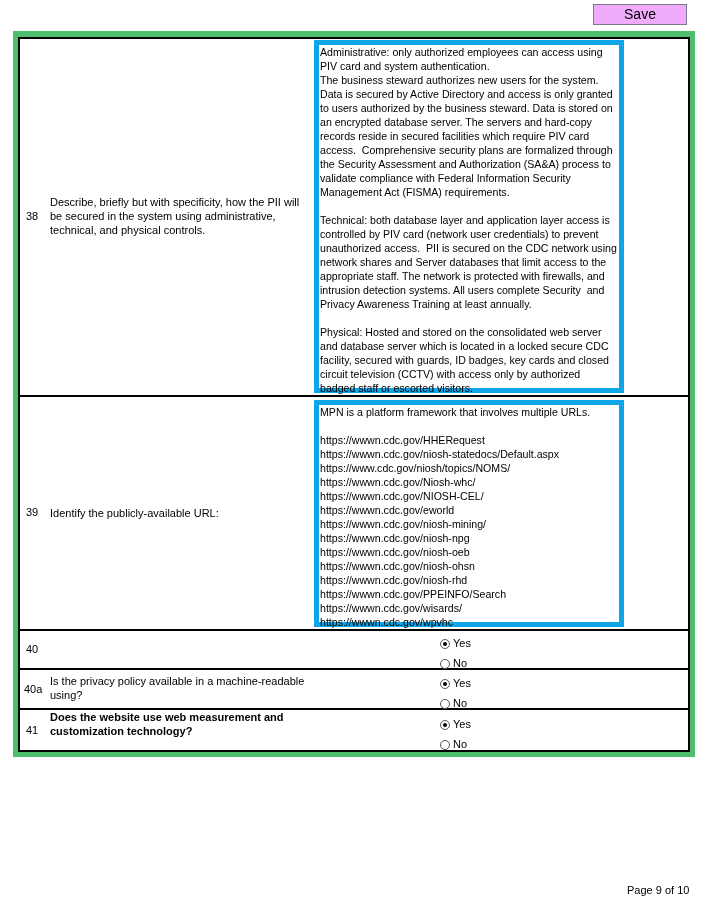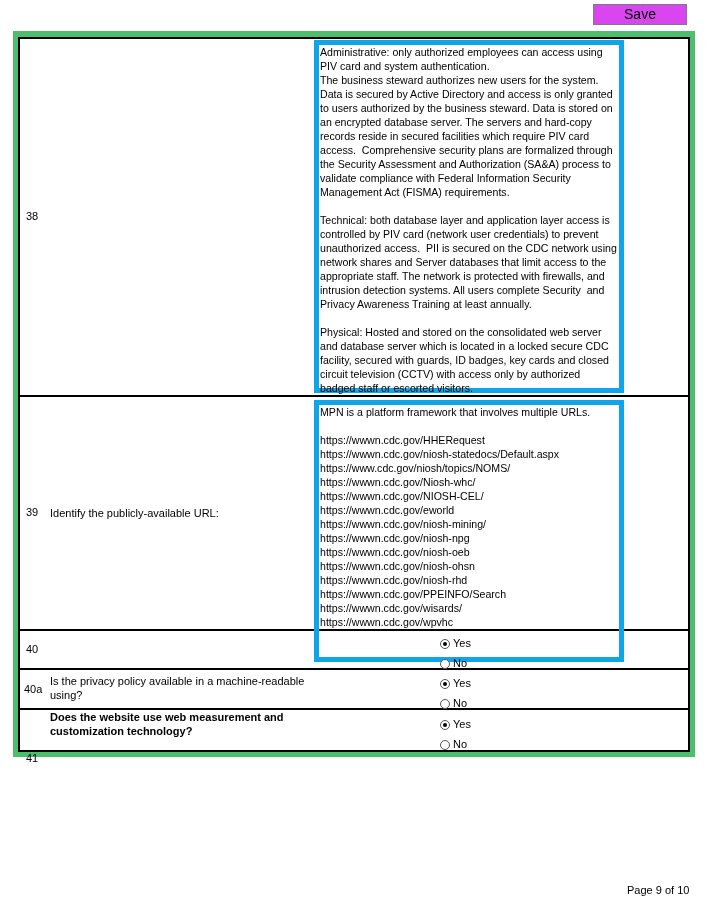--- a/index.html
+++ b/index.html
@@ -1,19 +1,19 @@
 <!DOCTYPE html>
 <html><head>
 <meta charset="utf-8">
 <style>
   html, body { margin:0; padding:0; background:#ffffff; }
   body { width:709px; height:915px; position:relative; overflow:hidden;
          font-family:"Liberation Sans", "DejaVu Sans", sans-serif; color:#000; }
   .save-btn { position:absolute; left:593px; top:4px; width:94px; height:21px;
-              background:#d946ef; border:1px solid #7a7a8c; box-sizing:border-box;
+              background:#f0abfc; border:1px solid #7a7a8c; box-sizing:border-box;
               font-size:14px; text-align:center; line-height:19px; cursor:pointer; }
   .frame { position:absolute; left:13px; top:31px; width:682px; height:726px;
            background:#4fbd6e; }
   .inner { position:absolute; left:5px; top:6px; width:672px; height:715px;
            background:#ffffff; border:2px solid #000; box-sizing:border-box; }
   .row { position:absolute; left:0; right:0; border-bottom:2px solid #000; box-sizing:border-box; }
   .row.last { border-bottom:none; }
   .qnum { position:absolute; left:6px; font-size:11px; }
   .qtext { position:absolute; left:30px; width:260px; font-size:11px; line-height:14px; }
   .answer { position:absolute; left:294px; width:310px; border:5px solid #0ea5e9;
@@ -30,32 +30,33 @@
 </head>
 <body>
 
 <div class="save-btn">Save</div>
 
 <div class="frame">
   <div class="inner">
 
     <div class="row" style="top:0; height:358px;">
       <span class="qnum" style="top:171px;">38</span>
+      <span class="qtext" style="top:156px;">Describe, briefly but with specificity, how the PII will be secured in the system using administrative, technical, and physical controls.</span>
       <div class="answer" style="top:1px; height:353px;">Administrative: only authorized employees can access using PIV card and system authentication.
 The business steward authorizes new users for the system. Data is secured by Active Directory and access is only granted to users authorized by the business steward. Data is stored on an encrypted database server. The servers and hard-copy records reside in secured facilities which require PIV card access.  Comprehensive security plans are formalized through the Security Assessment and Authorization (SA&amp;A) process to validate compliance with Federal Information Security Management Act (FISMA) requirements.
 
 Technical: both database layer and application layer access is controlled by PIV card (network user credentials) to prevent unauthorized access.  PII is secured on the CDC network using network shares and Server databases that limit access to the appropriate staff. The network is protected with firewalls, and intrusion detection systems. All users complete Security  and Privacy Awareness Training at least annually.
 
 Physical: Hosted and stored on the consolidated web server and database server which is located in a locked secure CDC facility, secured with guards, ID badges, key cards and closed circuit television (CCTV) with access only by authorized badged staff or escorted visitors.</div>
     </div>
 
     <div class="row" style="top:358px; height:234px;">
       <span class="qnum" style="top:109px;">39</span>
       <span class="qtext" style="top:109px;">Identify the publicly-available URL:</span>
-      <div class="answer" style="top:3px; height:262px;">MPN is a platform framework that involves multiple URLs.
+      <div class="answer" style="top:3px; height:227px;">MPN is a platform framework that involves multiple URLs.
 
 https://wwwn.cdc.gov/HHERequest
 https://wwwn.cdc.gov/niosh-statedocs/Default.aspx
 https://www.cdc.gov/niosh/topics/NOMS/
 https://wwwn.cdc.gov/Niosh-whc/
 https://wwwn.cdc.gov/NIOSH-CEL/
 https://wwwn.cdc.gov/eworld
 https://wwwn.cdc.gov/niosh-mining/
 https://wwwn.cdc.gov/niosh-npg
 https://wwwn.cdc.gov/niosh-oeb
@@ -89,21 +90,21 @@
             <span>Yes</span>
           </div>
         <div class="radio">
             <span class="dot"></span>
             <span>No</span>
           </div>
       </div>
     </div>
 
     <div class="row last" style="top:671px; height:40px;">
-      <span class="qnum" style="top:14px;margin-top:28px;">41</span>
+      <span class="qnum" style="top:14px;">41</span>
       <span class="qtext" style="top:0; width:250px;font-weight:bold;">Does the website use web measurement and customization technology?</span>
       <div class="radio-group" style="top:0px;">
         <div class="radio">
             <span class="dot on"></span>
             <span>Yes</span>
           </div>
         <div class="radio">
             <span class="dot"></span>
             <span>No</span>
           </div>

